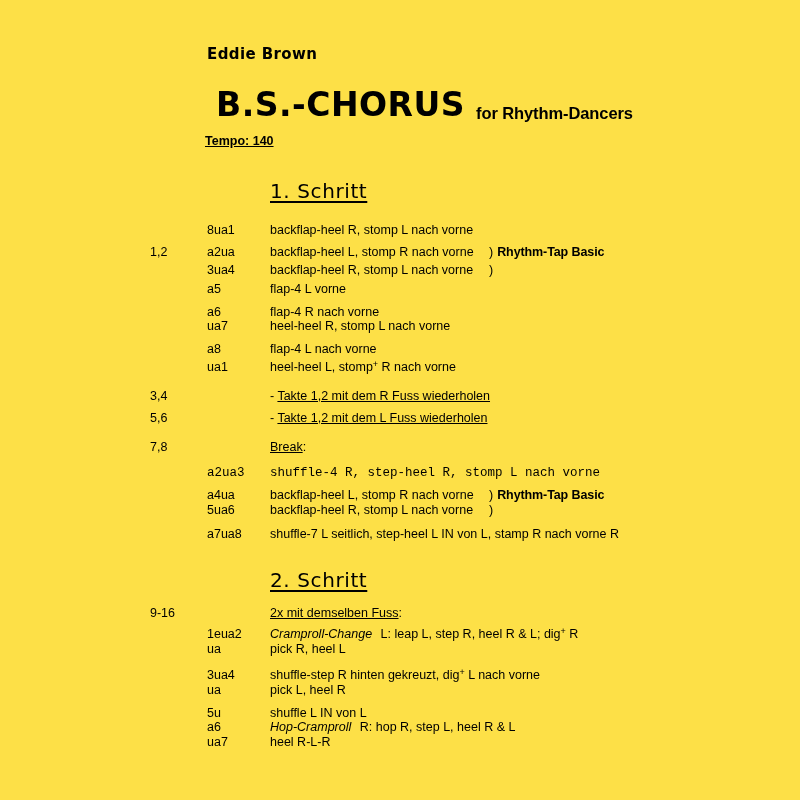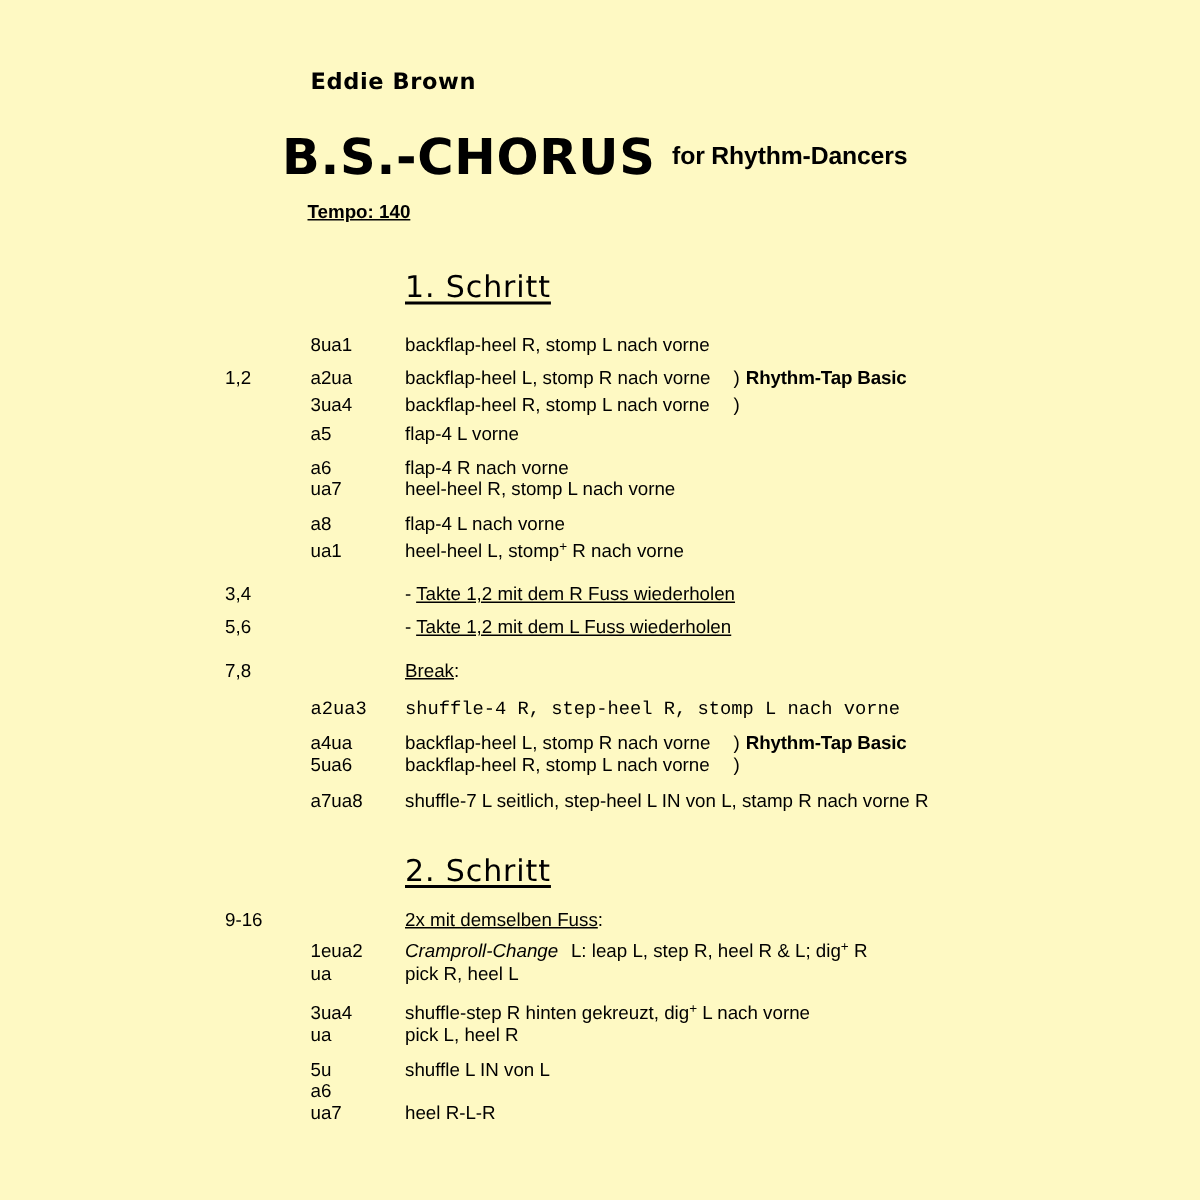--- a/index.html
+++ b/index.html
@@ -13,40 +13,40 @@
     height: 800px;
     position: relative;
     overflow: hidden;
     font-family: "Liberation Sans", sans-serif;
     color: #000000;
     -webkit-font-smoothing: antialiased;
   }
   .page {
     position: absolute;
     inset: 0;
-    background: #fef9c3;
+    background: #fde047;
   }
 
   
   .byline {
     position: absolute;
     left: 207px;
     top: 47px;
     font-family: "DejaVu Sans", sans-serif;
     font-size: 15px;
     font-weight: bold;
     letter-spacing: 0.4px;
     line-height: 1;
   }
   .title-row {
     position: absolute;
-    left: 188px;
+    left: 216px;
     top: 88px;
     display: flex;
-    align-items: center;
+    align-items: flex-end;
     white-space: nowrap;
   }
   .title-main {
     font-family: "DejaVu Sans", sans-serif;
     font-size: 33px;
     font-weight: bold;
     letter-spacing: 0.5px;
     line-height: 1;
   }
   .title-sub {
@@ -229,20 +229,21 @@
       <div class="row" style="top: 682px;">
         <span class="col-count">ua</span>
         <span class="col-desc">pick L, heel R</span>
       </div>
       <div class="row" style="top: 705px;">
         <span class="col-count">5u</span>
         <span class="col-desc">shuffle L IN von L</span>
       </div>
       <div class="row" style="top: 719px;">
         <span class="col-count">a6</span>
+        <span class="col-desc"><span class="it">Hop-Cramproll</span><span class="desc-gap"></span> R: hop R, step L, heel R &amp; L</span>
       </div>
       <div class="row" style="top: 734px;">
         <span class="col-count">ua7</span>
         <span class="col-desc">heel R-L-R</span>
       </div>
     </div>
 
 </div>
 
 </body></html>

